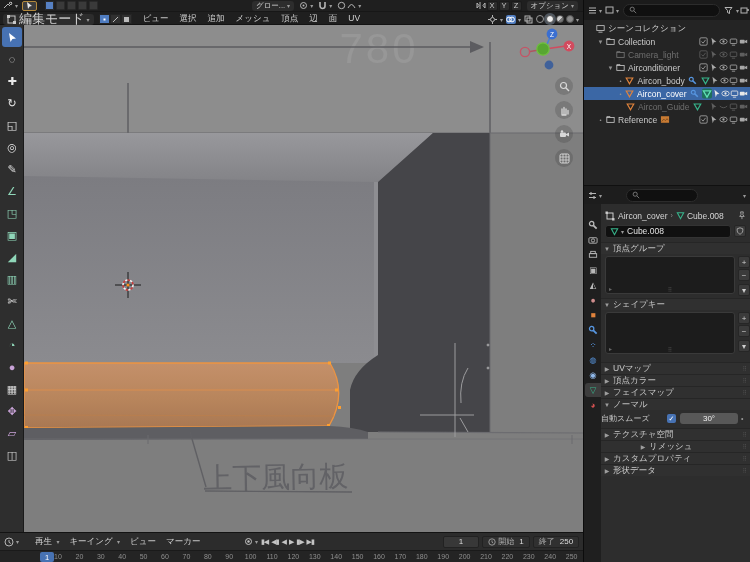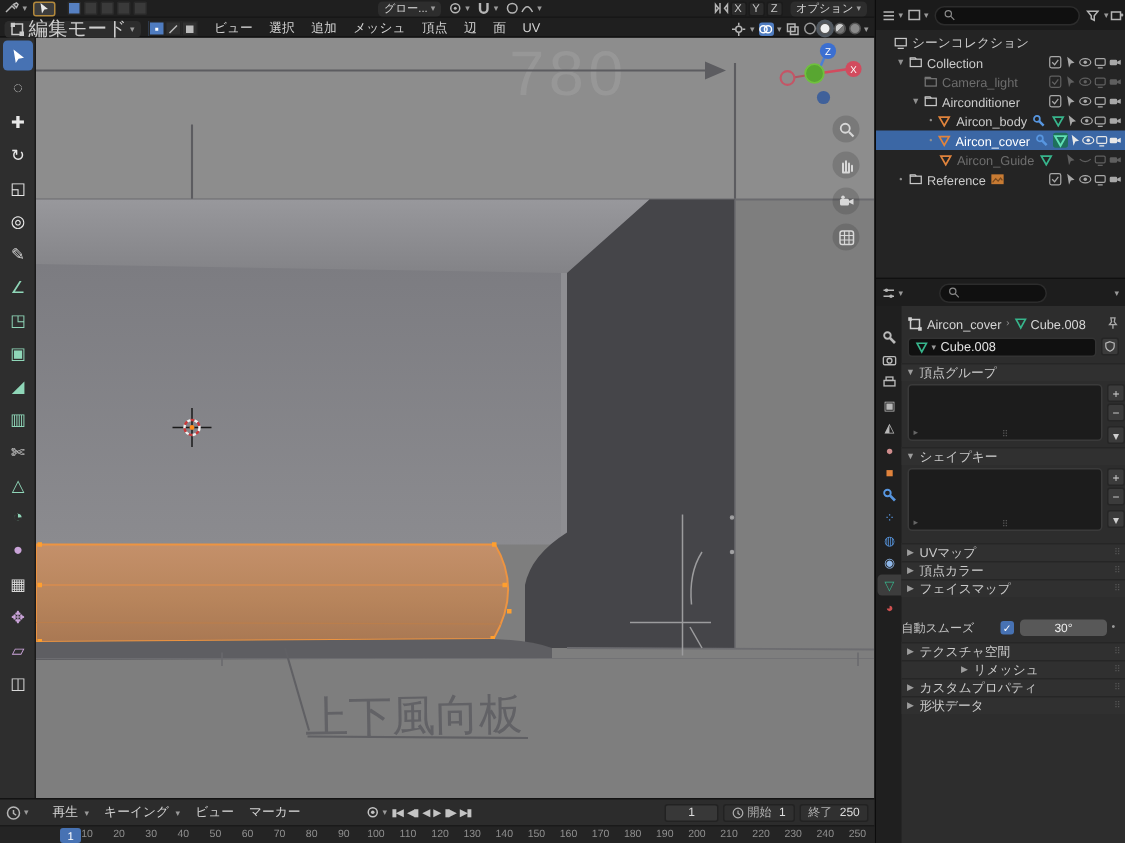--- a/index.html
+++ b/index.html
@@ -847,20 +847,24 @@
               <span style="color:#555; font-size:6px; margin-right:4px">⠿</span>
             </div>
             <div class="p-row panel-h" style="position: relative;">
               <span class="tri">▶</span>
               <span>フェイスマップ</span>
               <span class="o-sp"></span>
               <span style="color:#555; font-size:6px; margin-right:4px">⠿</span>
             </div>
           </div>
 
+        <div class="p-row panel-h" style="top:194px">
+          <span class="tri">▼</span>
+            <span>ノーマル</span>
+        </div>
         <div class="p-row" style="top:208px; height:13px">
           <span style="width:62px; text-align:left; font-size:8px; color:#c4c4c4">自動スムーズ</span>
           <span class="cb" style="margin-left:4px">✓</span>
           <span class="slider" style="margin-left:4px; width:58px; height:11px; line-height:11px">30°</span>
           <span style="margin-left:3px; color:#999; font-size:7px">•</span>
         </div>
 
         <div id="panels-bottom" style="position:absolute; top:224px; left:0; width:150px">
             <div class="p-row panel-h" style="position: relative;">
               <span class="tri">▶</span>

